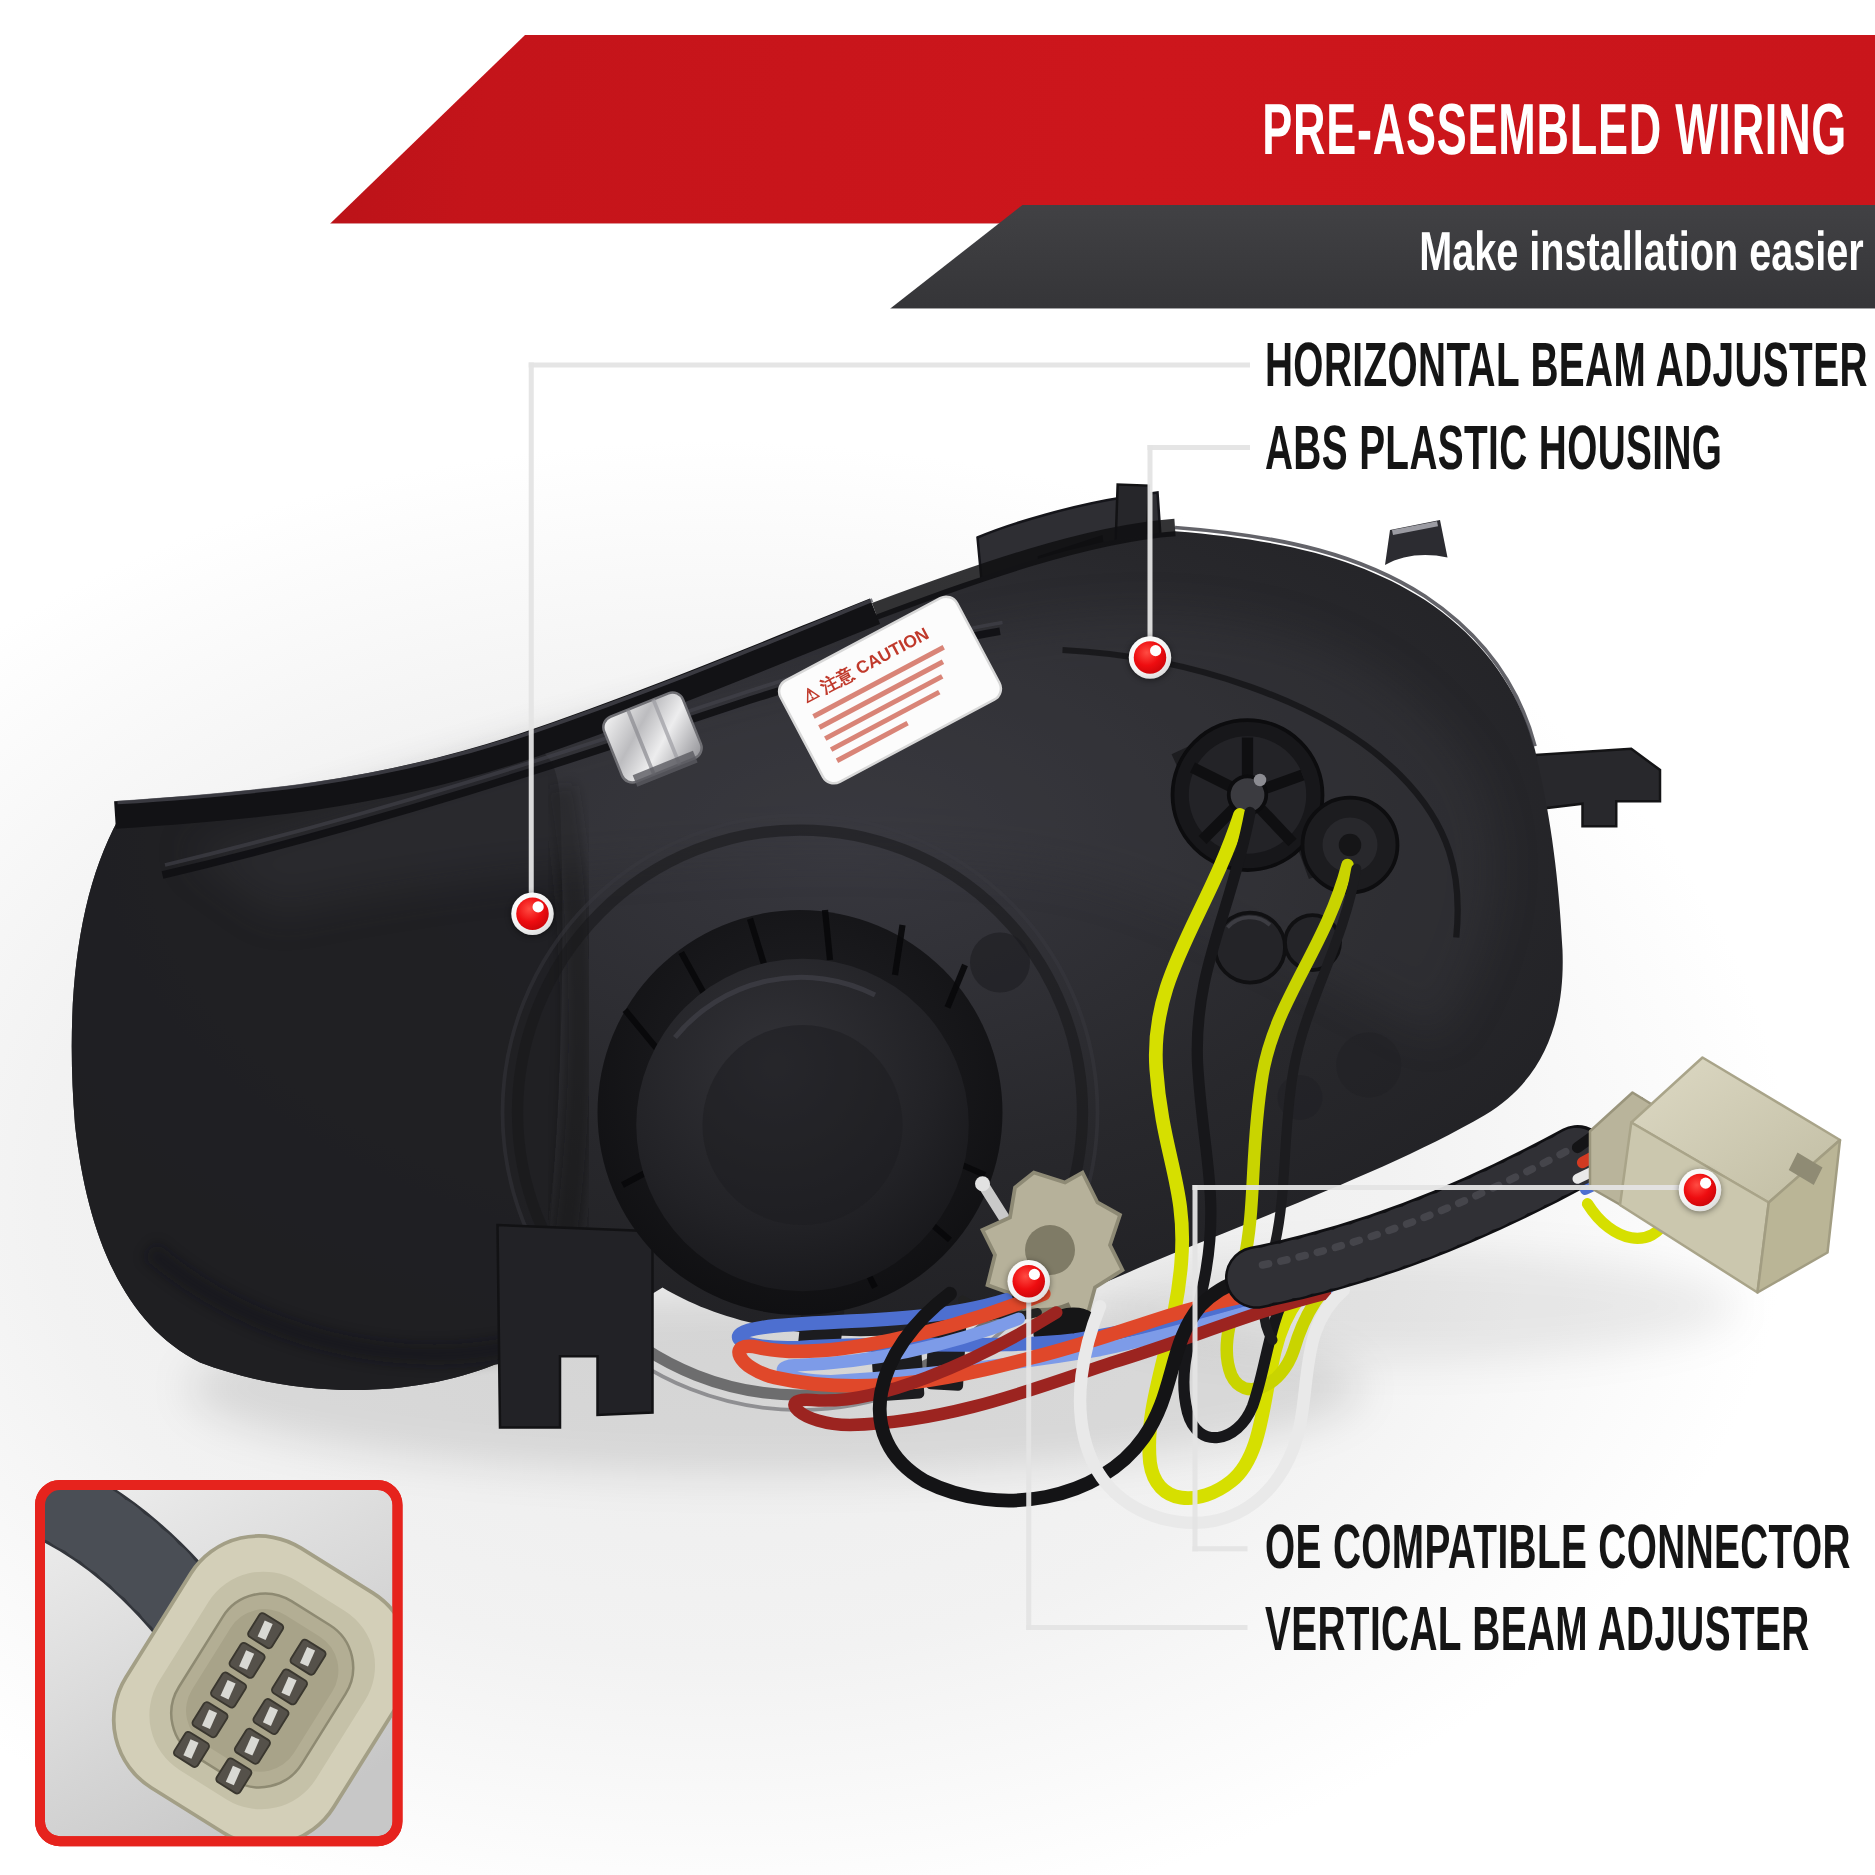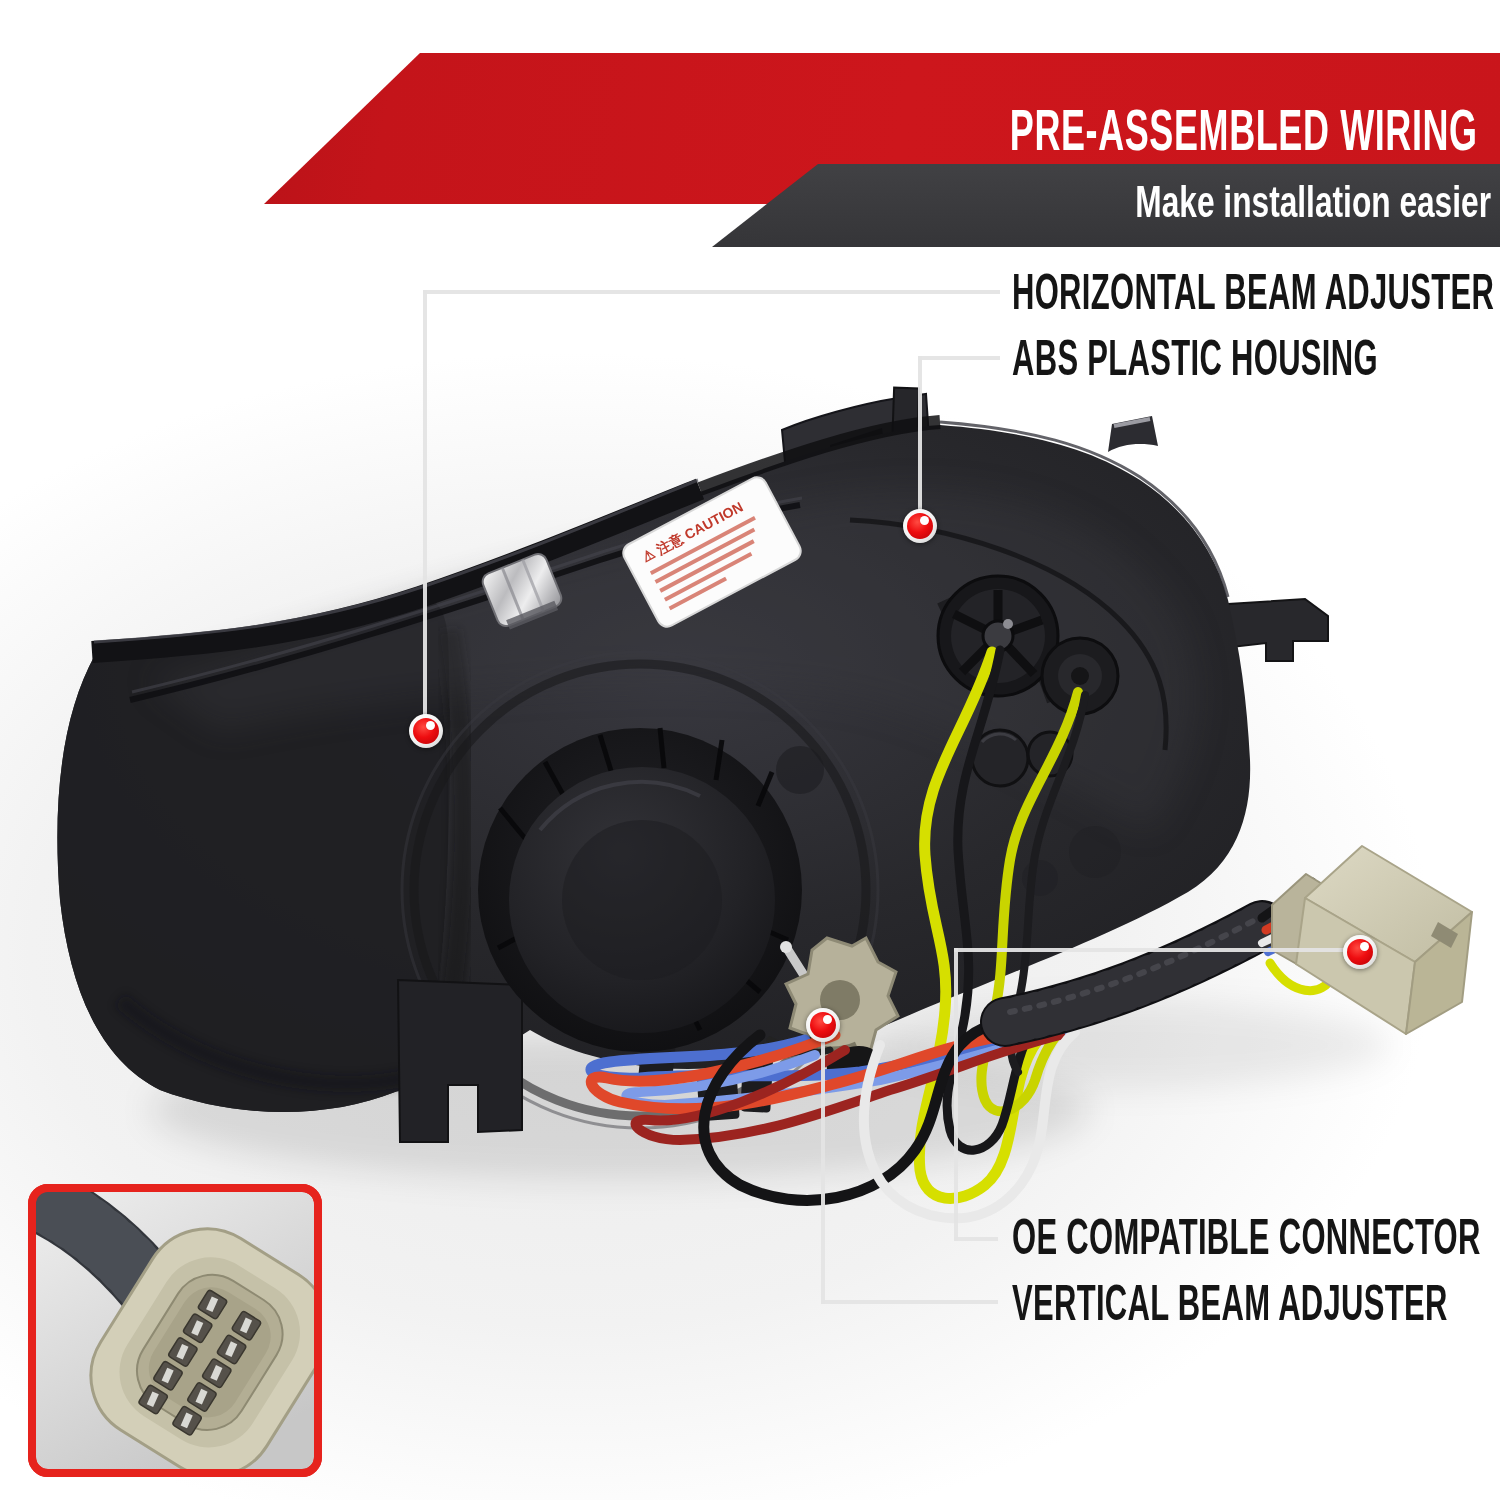--- a/index.html
+++ b/index.html
@@ -3,21 +3,21 @@
 <meta charset="utf-8">
 <style>
   html,body{margin:0;padding:0;background:#fff;}
   .canvas{position:relative;width:1500px;height:1500px;overflow:hidden;
           font-family:"Liberation Sans",sans-serif;background:#fff;}
   .photo-bg{position:absolute;left:0;top:280px;width:1500px;height:1220px;
     background:radial-gradient(ellipse 980px 680px at 38% 55%, #eaeaea 0%, #f2f2f2 55%, rgba(255,255,255,0) 88%);}
   .photo-svg{position:absolute;left:0;top:0;width:1500px;height:1500px;}
 
   
-  .banner-red{position:absolute;left:0;top:53px;width:1500px;height:151px;
+  .banner-red{position:absolute;left:0;top:28px;width:1500px;height:151px;
     background:linear-gradient(100deg,#a50f15 0%,#c4141a 26%,#cd161c 60%,#c9151b 100%);
     clip-path:polygon(420px 0,1500px 0,1500px 151px,264px 151px);
     filter:drop-shadow(0 5px 4px rgba(0,0,0,.28));z-index:30;}
   .banner-title{position:absolute;right:22px;top:50%;transform:translateY(-50%) scaleX(.62);
     transform-origin:100% 50%;color:#fff;font-size:58px;font-weight:bold;white-space:nowrap;letter-spacing:1px;}
   .banner-gray{position:absolute;left:712px;top:164px;width:788px;height:83px;
     background:linear-gradient(180deg,#414144,#353538);
     clip-path:polygon(106px 0,788px 0,788px 83px,0 83px);
     filter:drop-shadow(0 4px 4px rgba(0,0,0,.25));z-index:31;
     display:flex;align-items:center;justify-content:flex-end;padding-right:13px;}

